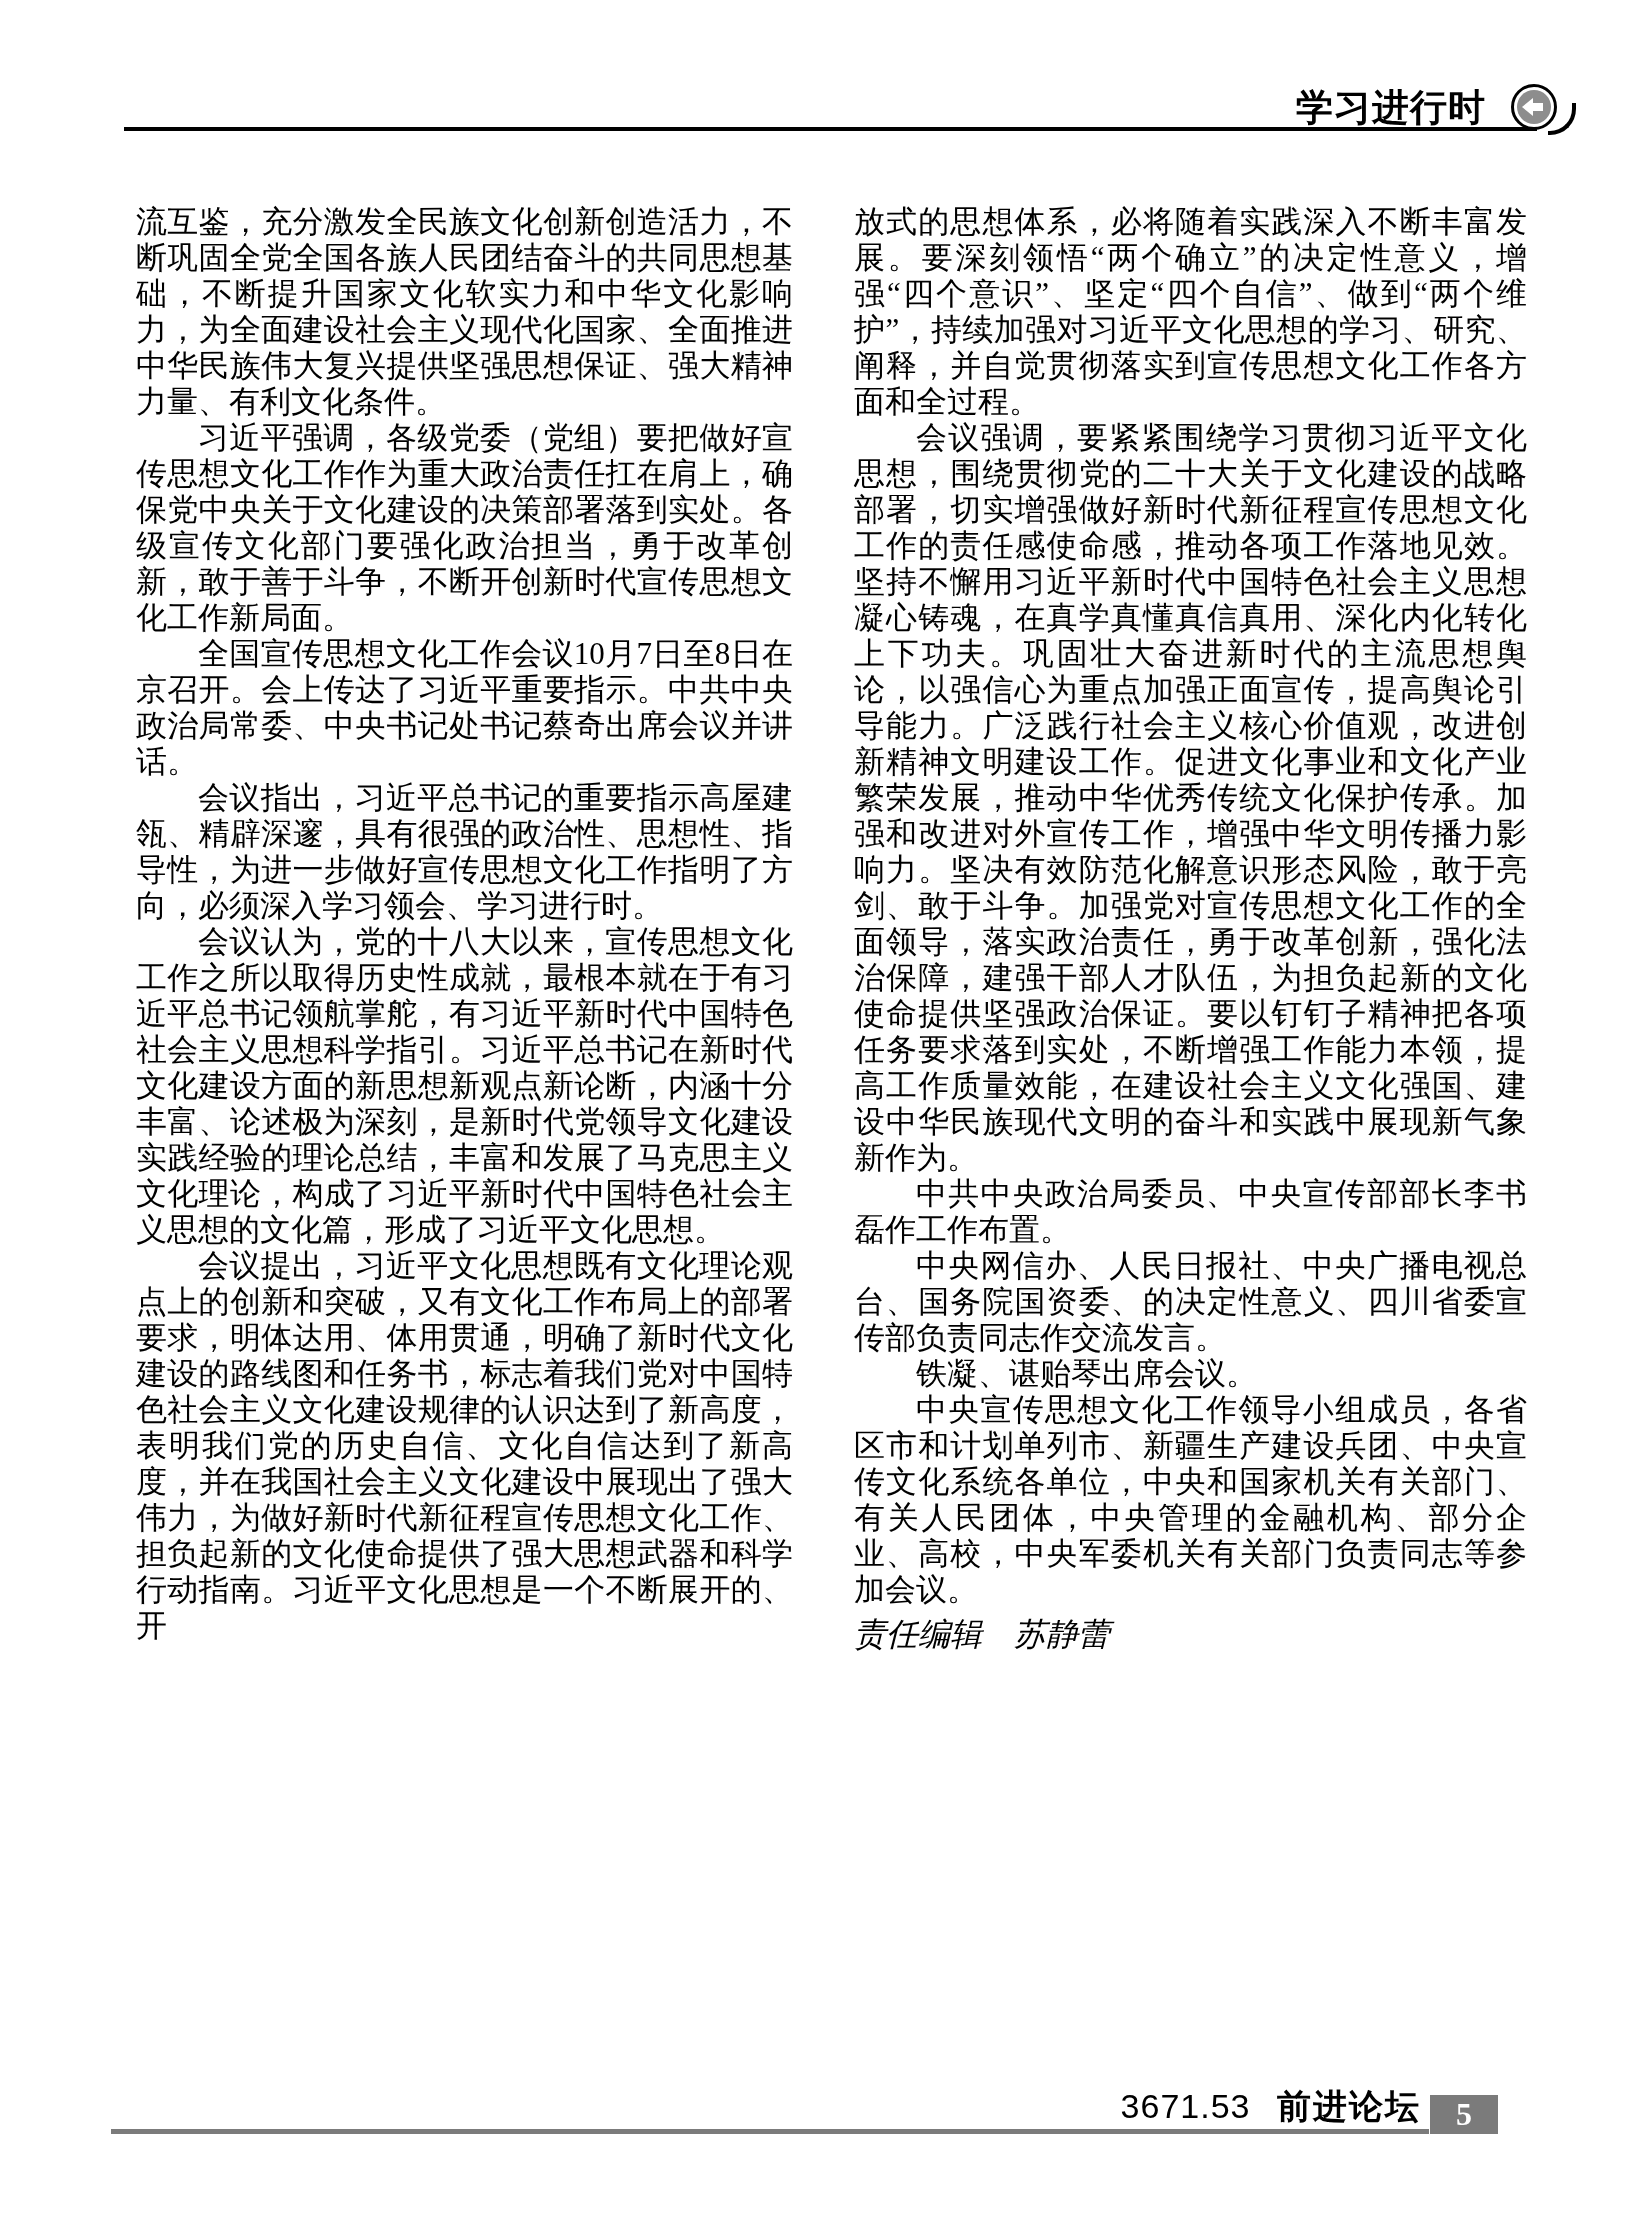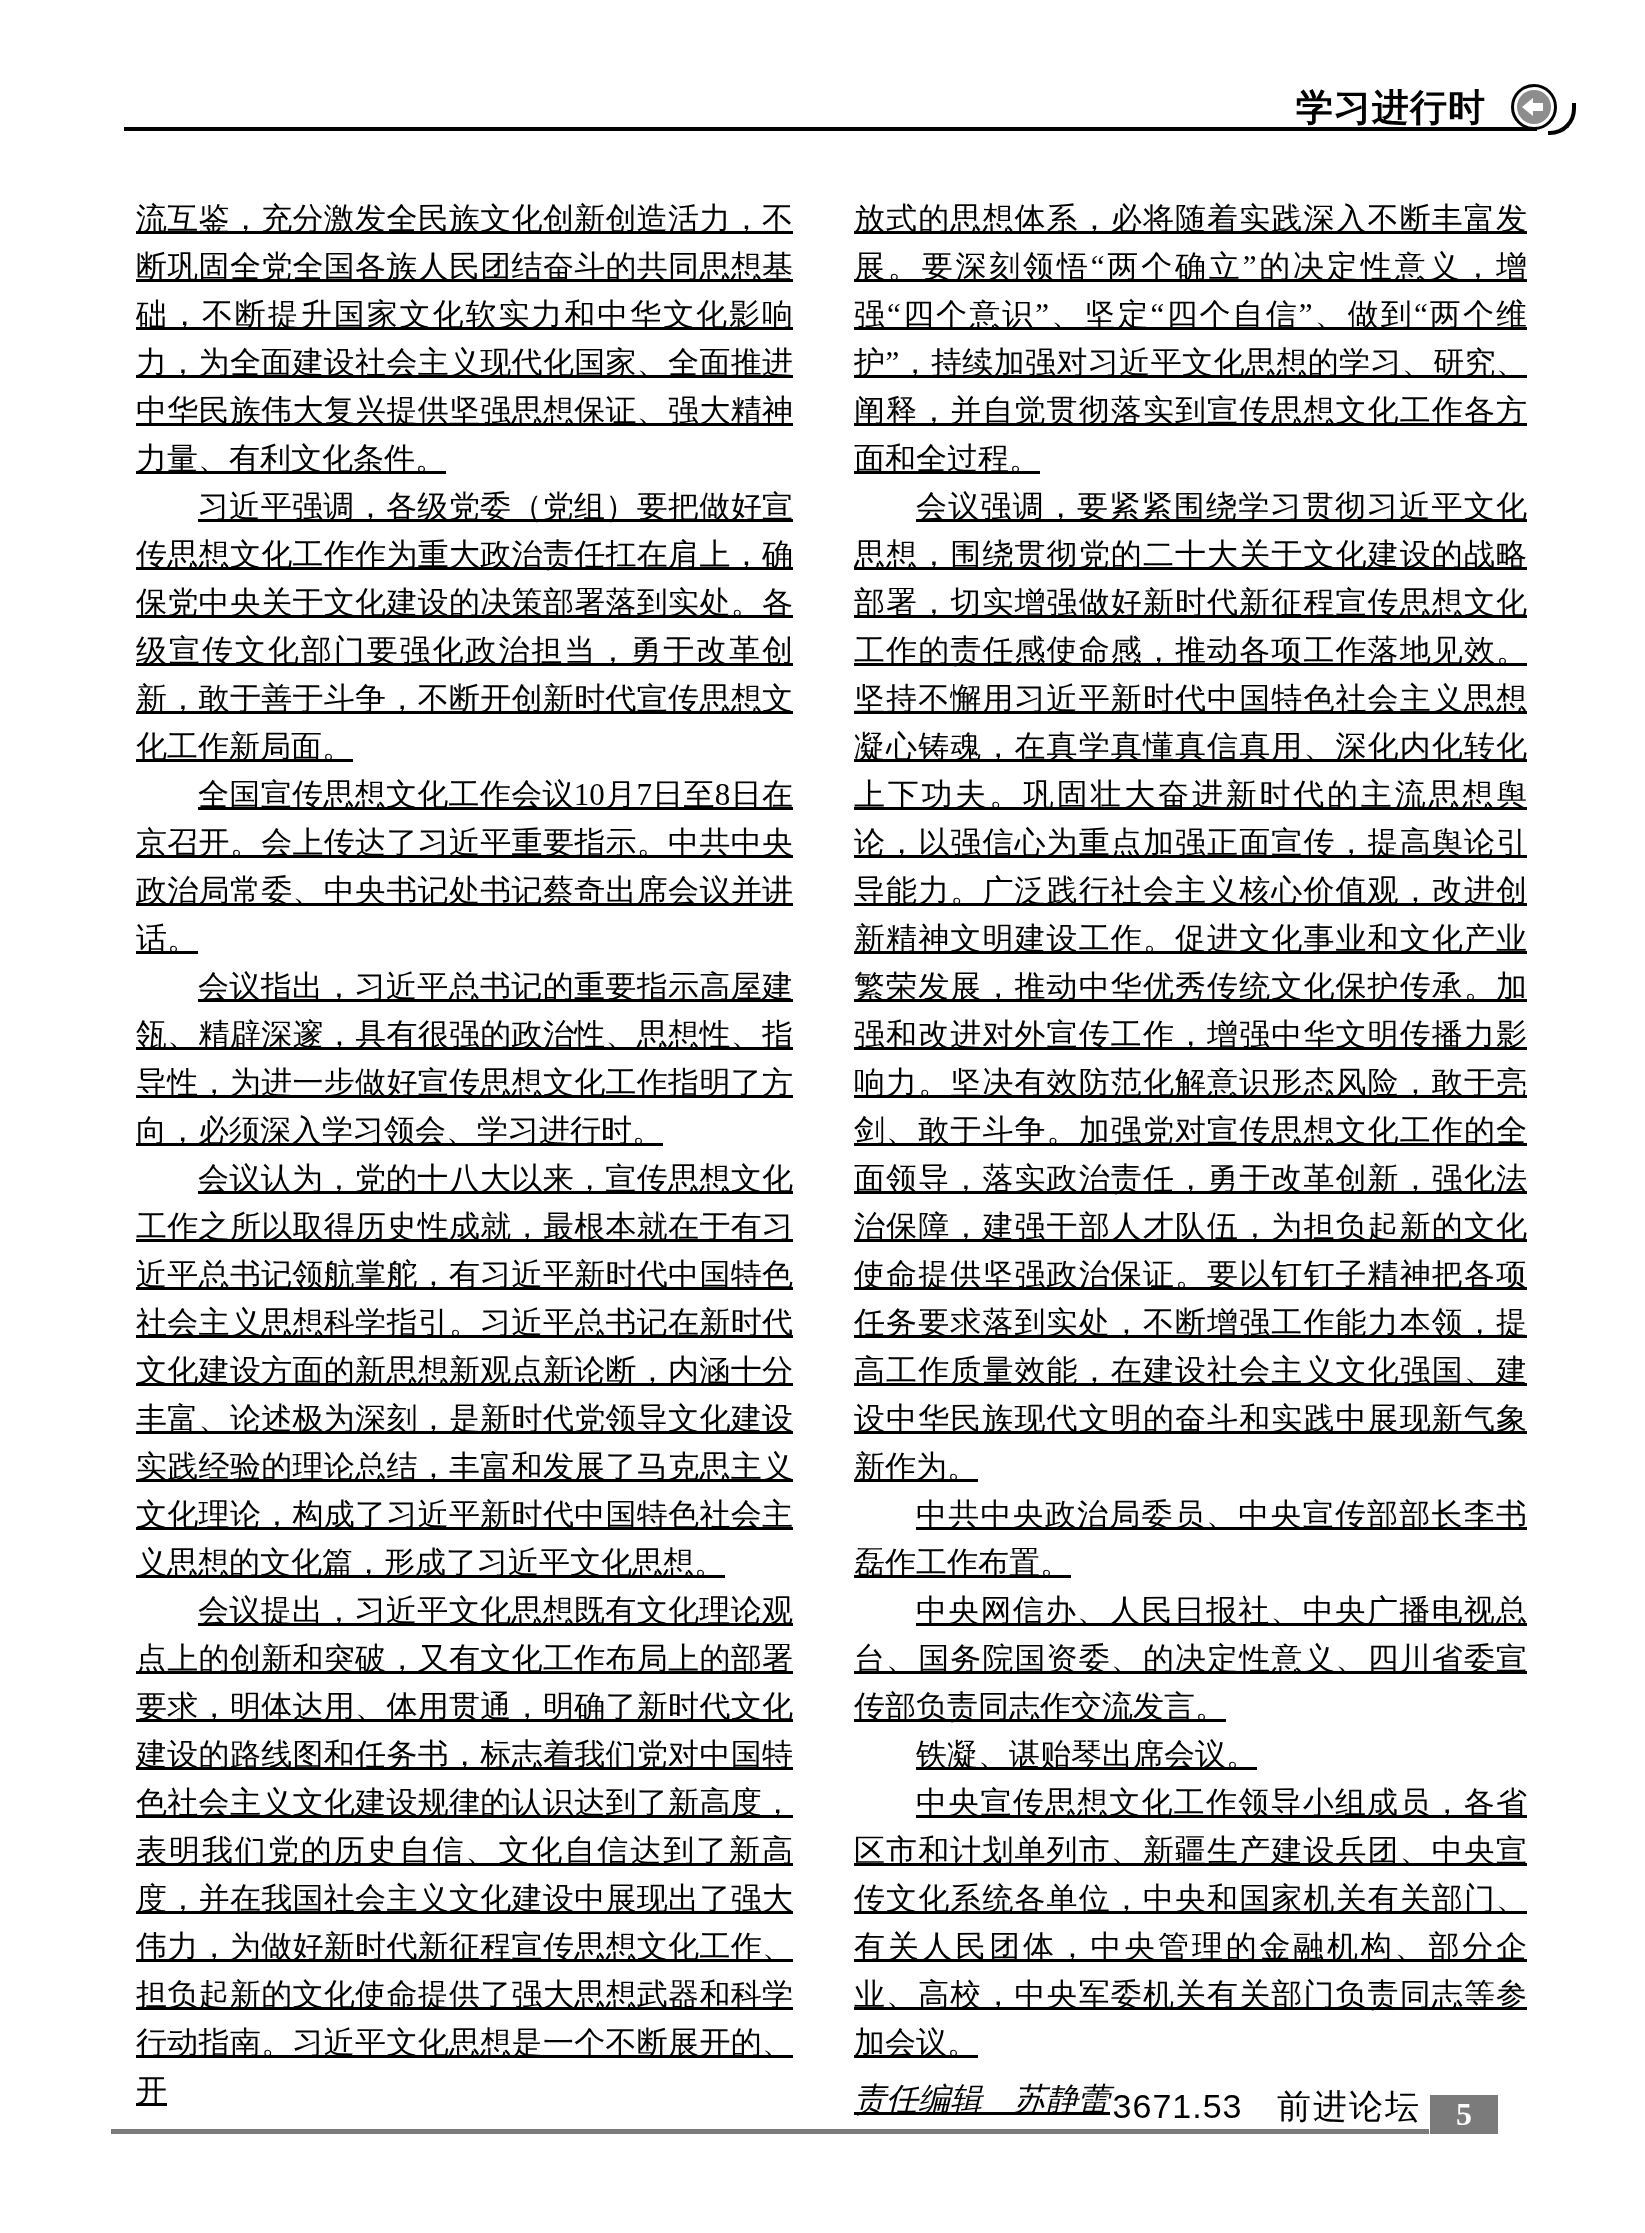--- a/index.html
+++ b/index.html
@@ -26,32 +26,32 @@
   }
   .icon-disc{width:34px;height:34px;border-radius:50%;background:#8d8d8d;position:relative;margin:3px;}
   .arrow-head{
     position:absolute;left:5px;top:8px;width:0;height:0;
     border-top:9px solid transparent;border-bottom:9px solid transparent;
     border-right:11px solid #fff;
   }
   .arrow-stem{position:absolute;left:15px;top:13px;width:11px;height:8px;background:#fff;}
 
   
-  .col{position:absolute;top:195px;font-size:31px;line-height:48px;text-align:justify;text-justify:inter-character;text-decoration:underline;}
+  .col{position:absolute;top:204px;font-size:31px;line-height:36px;text-align:justify;text-justify:inter-character;}
   .col-left{left:136px;width:657px;}
   .col-right{left:854px;width:673px;}
   .para{margin:0;}
   .indent{text-indent:2em;}
   .editor{margin:8px 0 0 0;padding-right:213px;font-style:italic;font-size:32px;}
 
   
   .footer-rule{position:absolute;left:111px;top:2129px;width:1318px;height:5px;background:#7b7b7b;}
   .footer-text{position:absolute;top:2086px;right:225px;font-size:34px;line-height:40px;white-space:nowrap;}
   .issue{font-family:"Liberation Sans","DejaVu Sans",sans-serif;letter-spacing:1px;}
-  .journal{margin-left:26px;letter-spacing:2px;}
+  .journal{margin-left:18px;letter-spacing:2px;font-weight:bold;}
   .page-badge{
     position:absolute;left:1430px;top:2095px;width:68px;height:39px;
     background:#7b7b7b;color:#fff;font-size:32px;font-weight:bold;
     text-align:center;line-height:39px;
   }
 </style>
 </head>
 <body>
 
 <div class="page">

